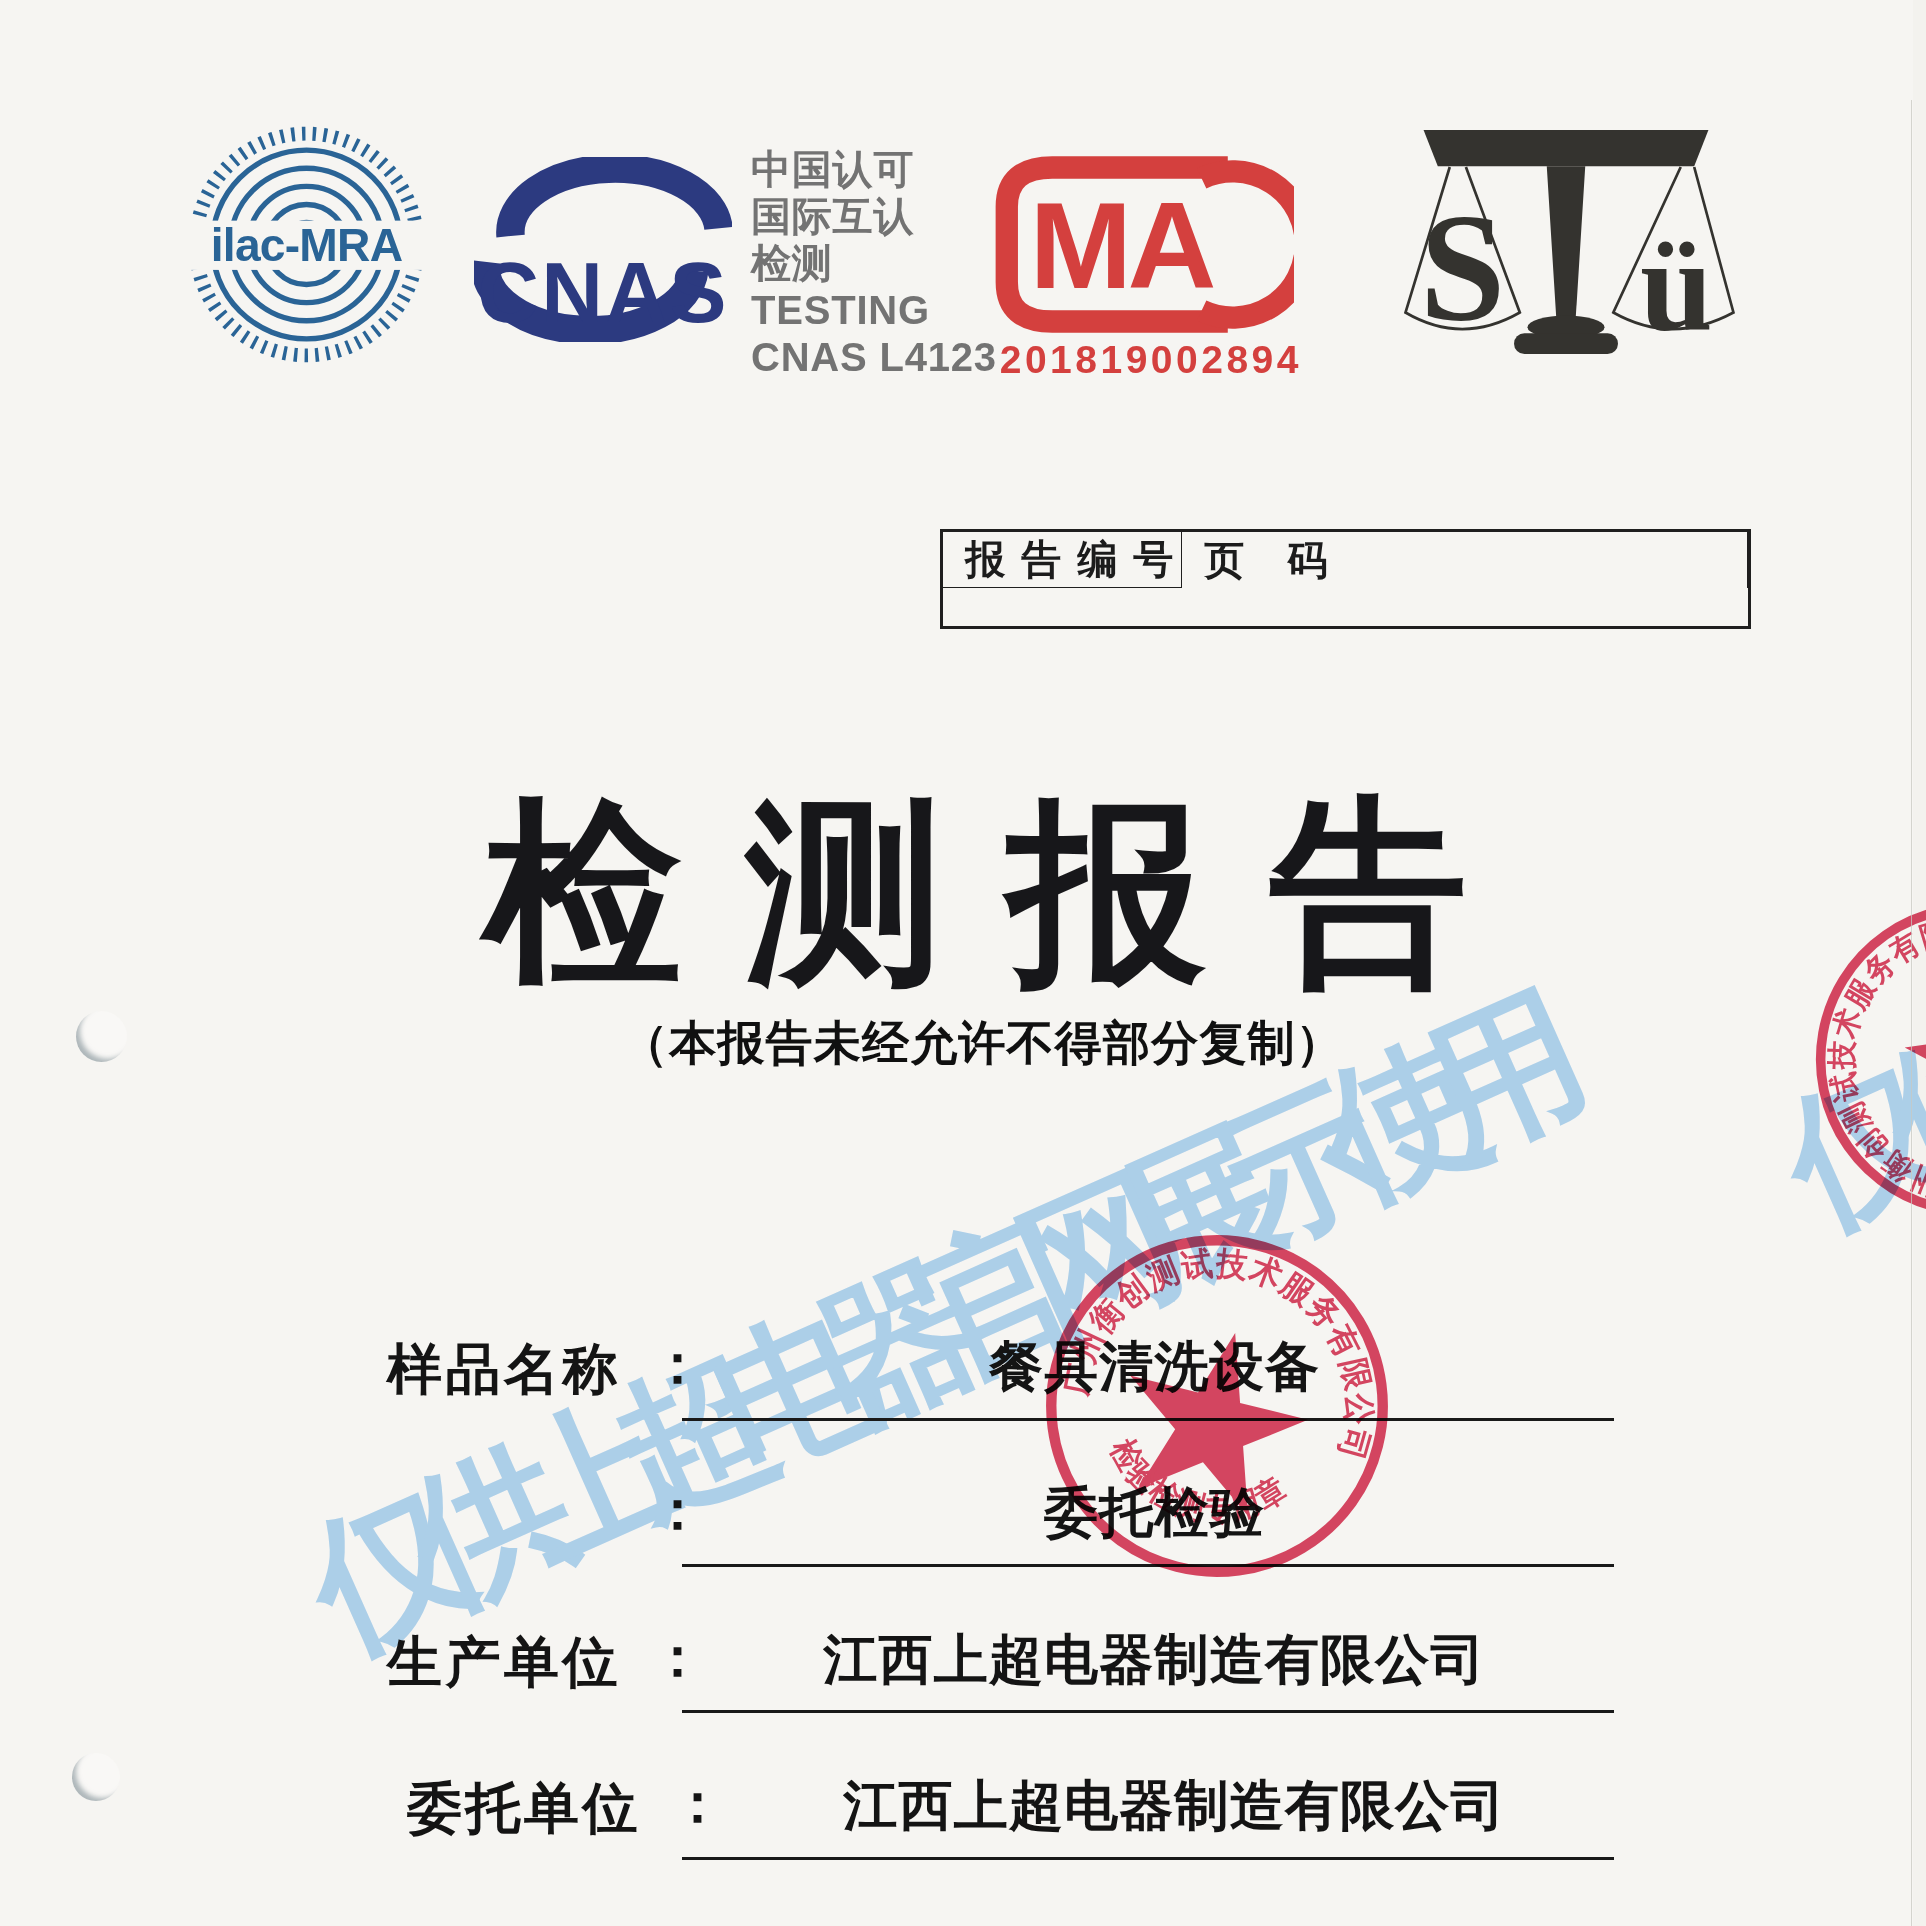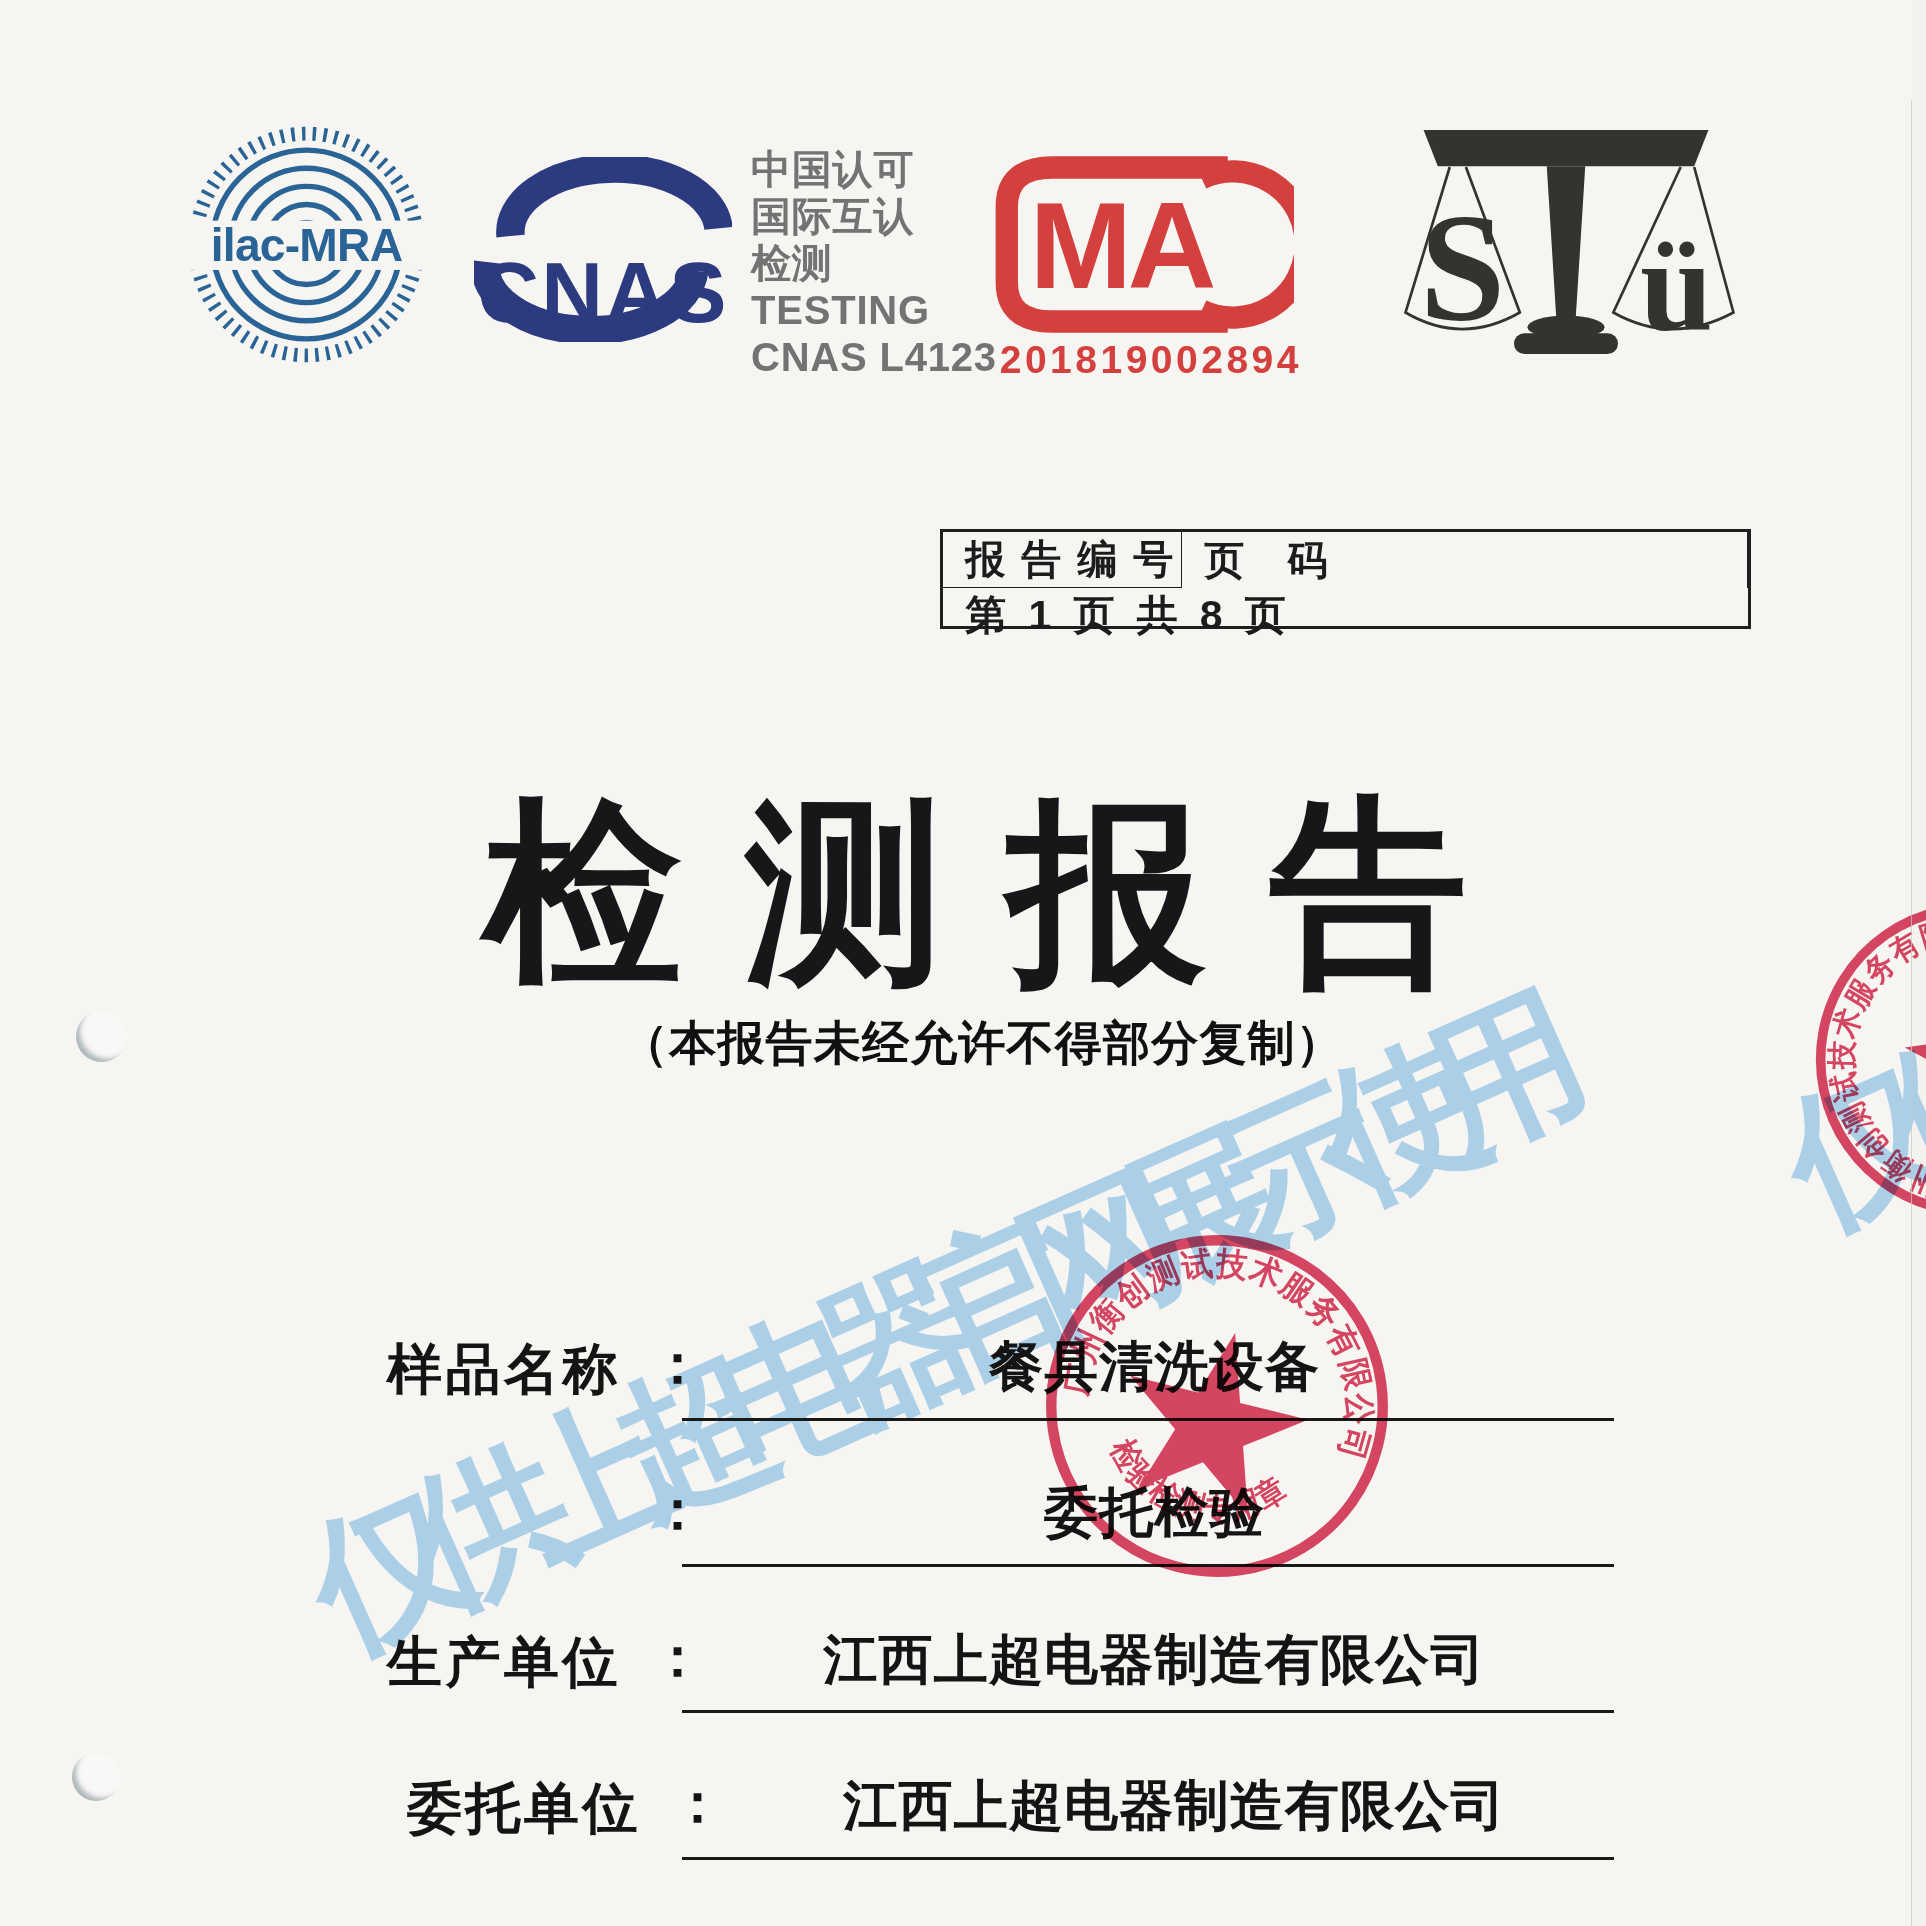--- a/index.html
+++ b/index.html
@@ -107,21 +107,20 @@
   </g>
   <path d="M 163,124 L 48,502 Q 195,588 345,502 L 205,124" fill="none" stroke="#34332f" stroke-width="7"></path>
   <path d="M 763,124 L 588,502 Q 740,588 900,502 L 798,124" fill="none" stroke="#34332f" stroke-width="7"></path>
   <text x="196" y="520" text-anchor="middle" font-family="Liberation Serif, DejaVu Serif, serif" font-size="400" font-weight="700" fill="#34332f">S</text>
   <text x="752" y="545" text-anchor="middle" font-family="Liberation Serif, DejaVu Serif, serif" font-size="340" font-weight="700" fill="#34332f">ü</text>
 </svg>
 
 <div class="rpt-table">
   <div class="rpt-cell rpt-label rpt-row1">报告编号</div>
   <div class="rpt-cell rpt-label">页 码</div>
-  <div class="rpt-cell rpt-value2">第 1 页 共 8 页</div>
 </div>
 
 <div class="doc-title">检测报告</div>
 <div class="doc-subtitle">（本报告未经允许不得部分复制）</div>
 
 <div class="form-row" style="top:1331px;">
   <span class="form-label">样品名称</span>
   <span class="form-colon">：</span>
   <span class="form-value">餐具清洗设备</span>
 </div>

